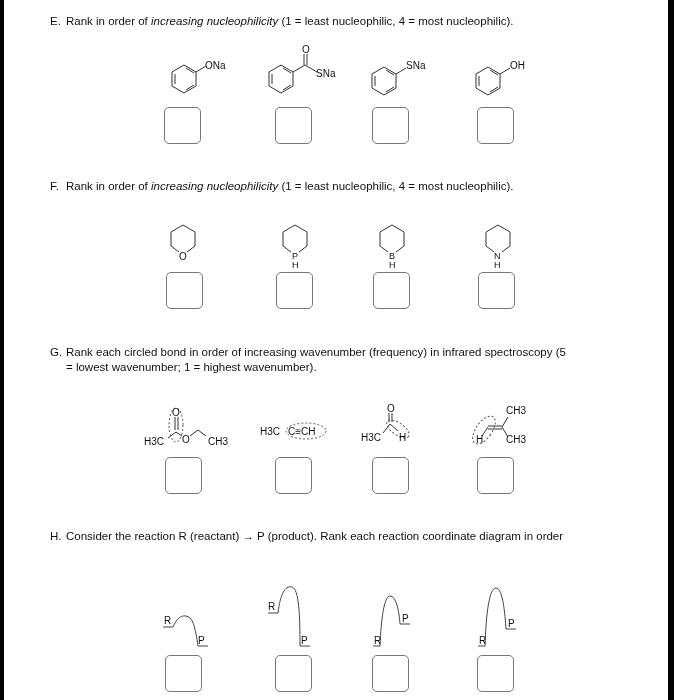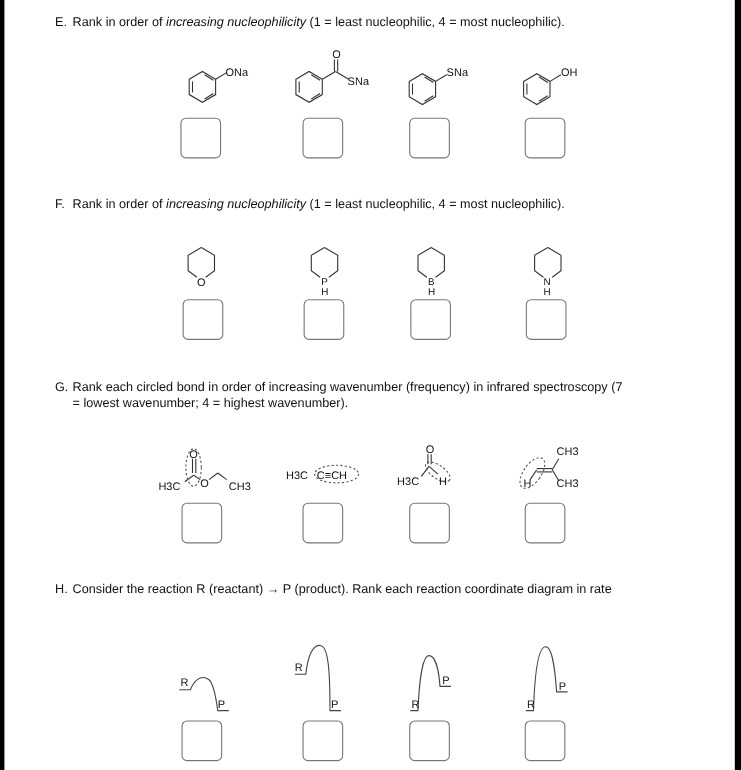--- a/index.html
+++ b/index.html
@@ -104,22 +104,22 @@
   <text x="11" y="48" font-size="9">H</text>
 </svg>
 
 <div class="box" style="left:166px;top:272px;"></div>
 <div class="box" style="left:276px;top:272px;"></div>
 <div class="box" style="left:373px;top:272px;"></div>
 <div class="box" style="left:478px;top:272px;"></div>
 
 <div class="q" style="top:345px;">
   <span class="letter">G.</span>
-  <div>Rank each circled bond in order of increasing wavenumber (frequency) in infrared spectroscopy (7</div>
-  <div>= lowest wavenumber; 4 = highest wavenumber).</div>
+  <div>Rank each circled bond in order of increasing wavenumber (frequency) in infrared spectroscopy (5</div>
+  <div>= lowest wavenumber; 1 = highest wavenumber).</div>
 </div>
 
 <svg style="left:140px;top:398px;" width="100" height="60">
   <g stroke="#333" stroke-width="1" fill="none">
     <line x1="35" y1="32" x2="35" y2="19"></line>
       <line x1="38" y1="32" x2="38" y2="19"></line>
     <line x1="28" y1="40" x2="36" y2="34"></line>
       <line x1="36" y1="34" x2="42" y2="38"></line>
     <line x1="50" y1="38" x2="58" y2="32"></line>
       <line x1="58" y1="32" x2="66" y2="38"></line>
@@ -161,21 +161,21 @@
   <text x="40" y="43" font-size="10">CH3</text>
 </svg>
 
 <div class="box" style="left:165px;top:457px;"></div>
 <div class="box" style="left:275px;top:457px;"></div>
 <div class="box" style="left:372px;top:457px;"></div>
 <div class="box" style="left:477px;top:457px;"></div>
 
 <div class="q" style="top:529px;">
   <span class="letter">H.</span>
-  <div>Consider the reaction R (reactant) → P (product). Rank each reaction coordinate diagram in rate</div>
+  <div>Consider the reaction R (reactant) → P (product). Rank each reaction coordinate diagram in order</div>
 </div>
 
 <svg style="left:160px;top:590px;" width="60" height="60">
   <path d="M3,37 L13,37 C18,25 25,24 30,28 C35,32 37,50 38,56 L48,56" stroke="#444" fill="none"></path>
   <text x="4" y="34" font-size="10">R</text>
   <text x="38" y="54" font-size="10">P</text>
 </svg>
 <svg style="left:265px;top:585px;" width="60" height="70">
   <path d="M3,28 L13,28 C15,10 20,0 27,2 C34,4 35,30 35,61 L45,61" stroke="#444" fill="none"></path>
   <text x="3" y="25" font-size="10">R</text>

